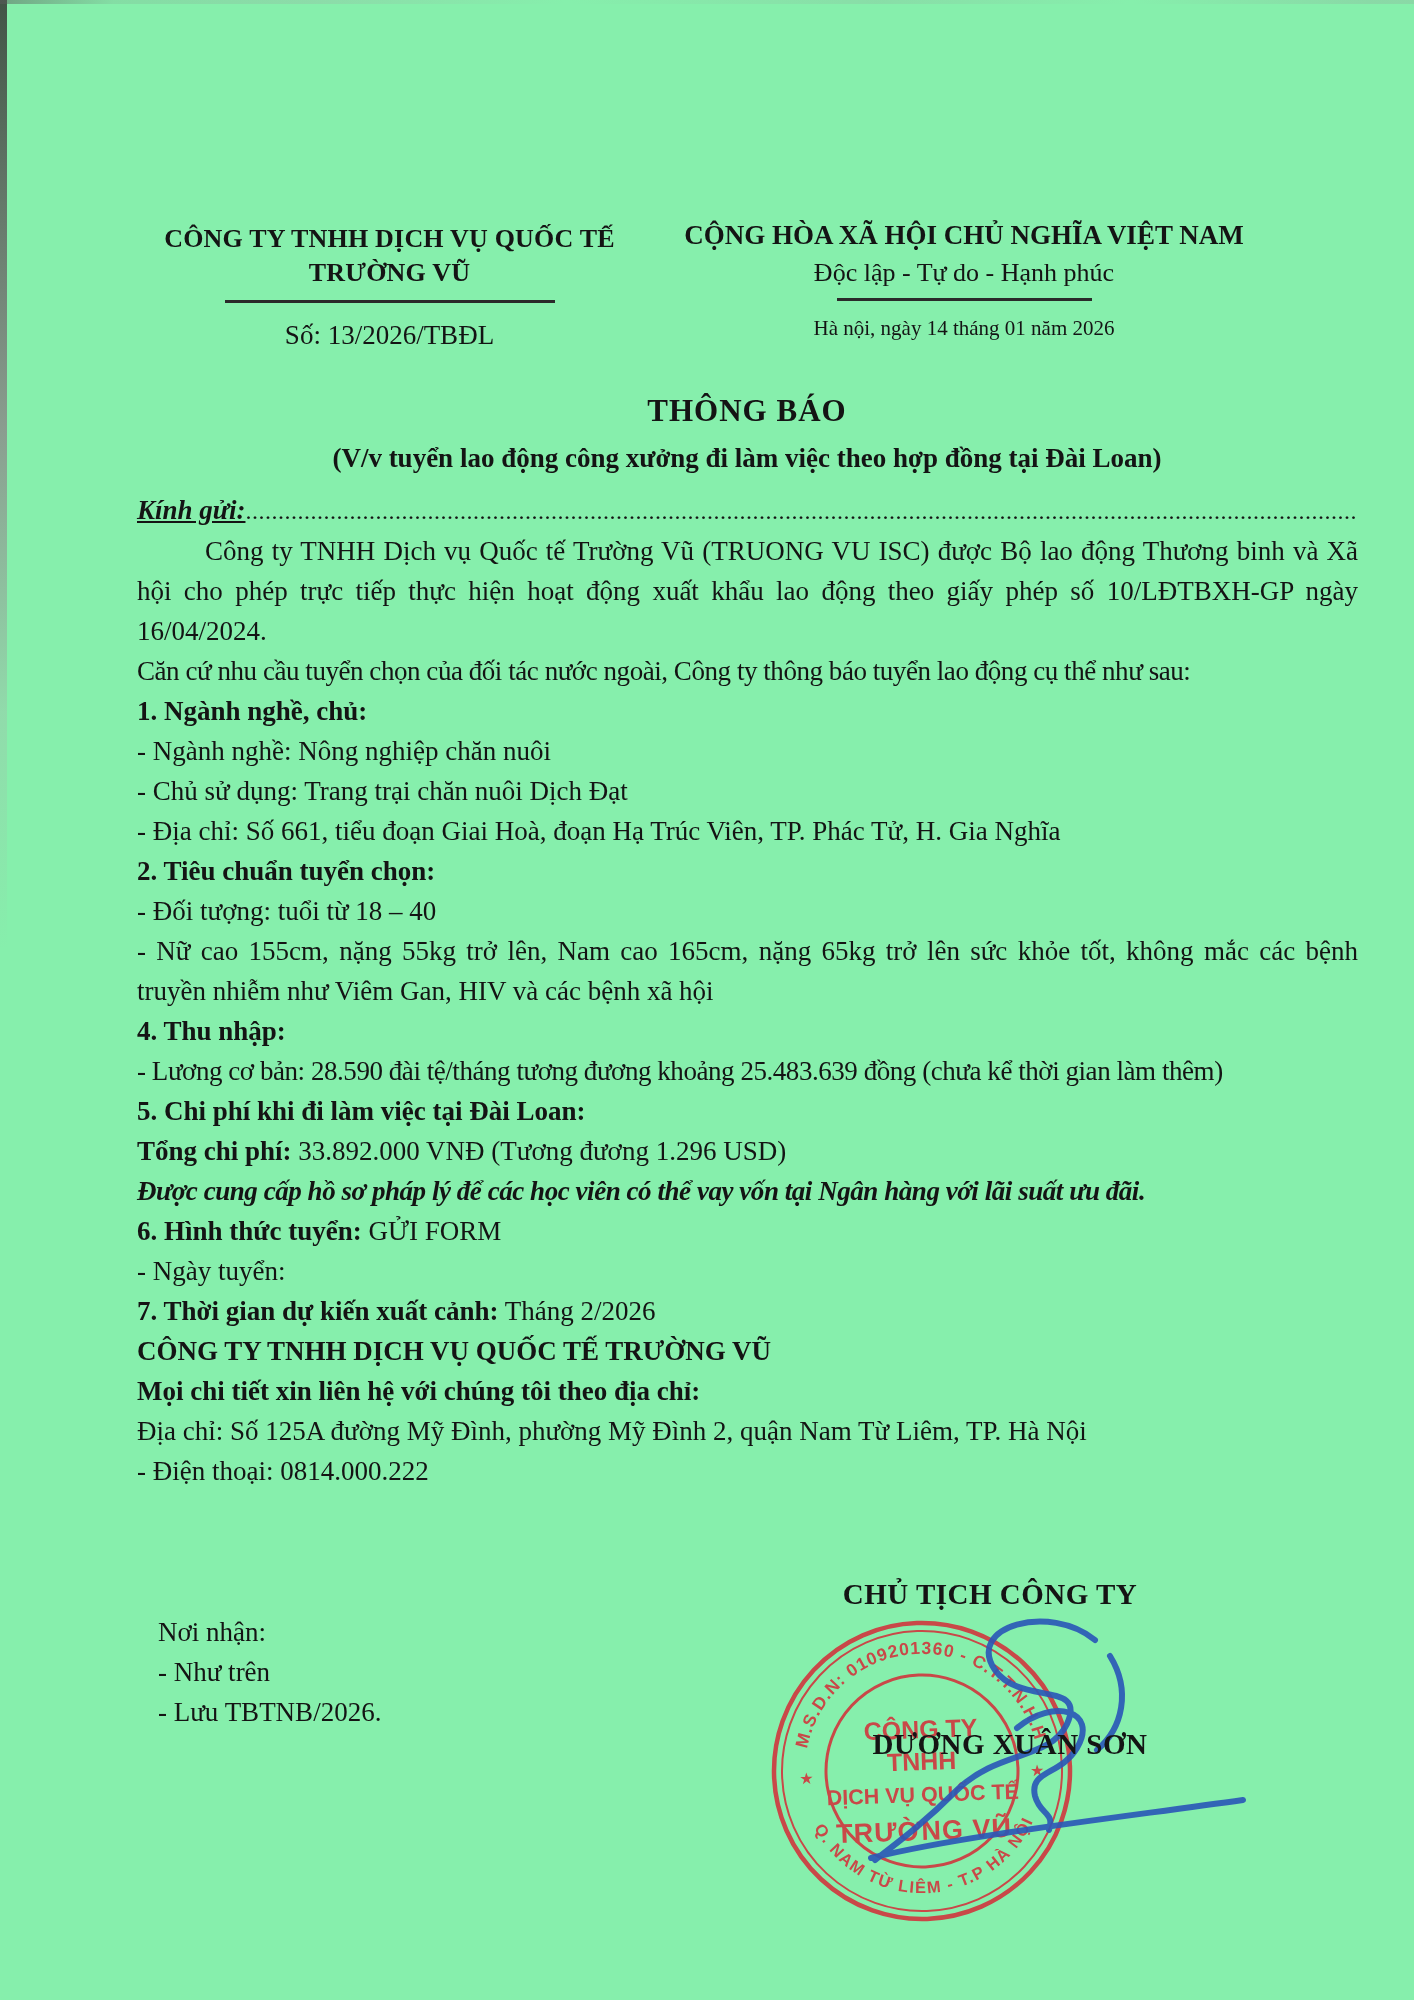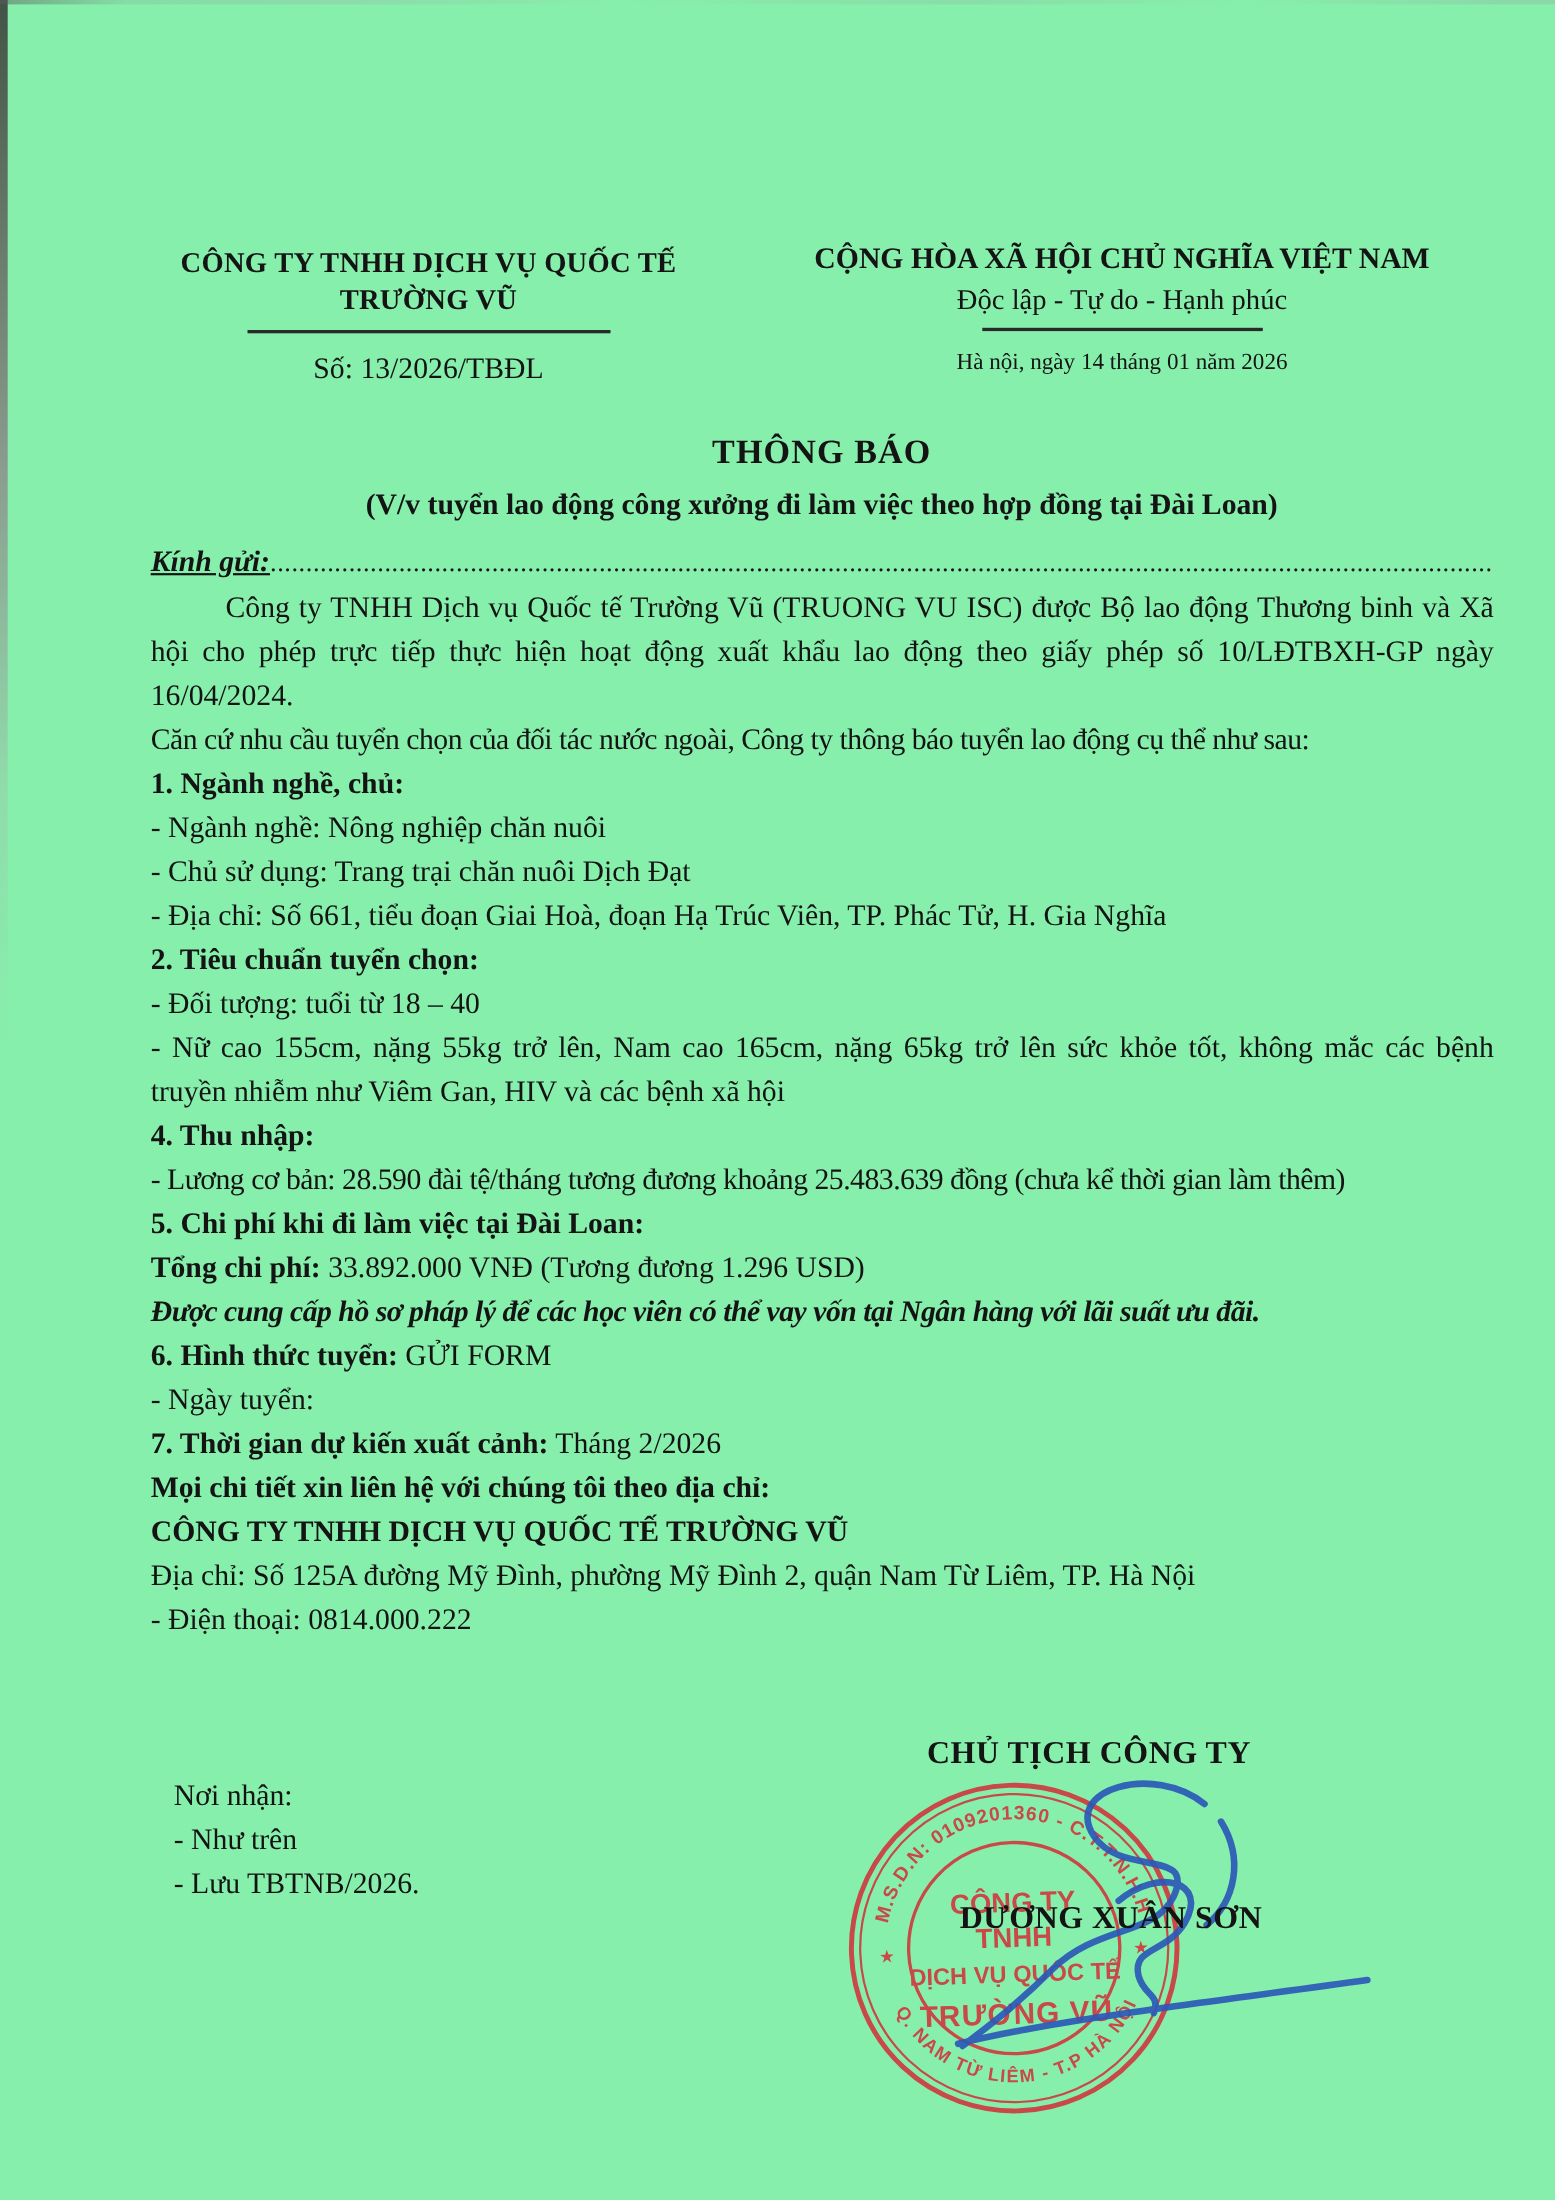--- a/index.html
+++ b/index.html
@@ -17,21 +17,21 @@
     position:absolute;left:0;top:0;width:7px;height:950px;
     background:linear-gradient(180deg,#353834 0%,#585c57 18%,#8b8e8a 45%,rgba(170,172,168,0.35) 75%,rgba(200,200,200,0) 100%);
     opacity:.85;
   }
   .scan-top{
     position:absolute;left:0;top:0;width:1414px;height:4px;
     background:linear-gradient(90deg,rgba(90,90,90,.5) 0%,rgba(120,120,120,.15) 8%,rgba(160,160,160,.25) 22%,rgba(200,200,200,0) 40%,rgba(150,150,150,.2) 62%,rgba(200,200,200,0) 80%,rgba(150,150,150,.25) 97%);
   }
 
   .hdr-left{position:absolute;left:137px;top:222px;width:505px;text-align:center;}
-  .hdr-right{position:absolute;left:740px;top:218px;width:560px;text-align:center;}
+  .hdr-right{position:absolute;left:684px;top:218px;width:560px;text-align:center;}
   .co-name{font-weight:700;font-size:26px;line-height:34px;letter-spacing:.2px;}
   .nat-title{font-weight:700;font-size:27px;line-height:34px;}
   .nat-motto{font-weight:400;font-size:26px;line-height:34px;margin-top:4px;}
   .rule{border:0;border-top:3px solid #2a2a2a;width:330px;margin:10px auto 0 auto;}
   .rule.r{width:255px;margin-top:8px;}
   .doc-number{font-size:27px;margin-top:17px;}
   .date-line{font-size:21px;margin-top:15px;}
 
   .title-block{position:absolute;left:137px;top:393px;width:1220px;text-align:center;}
   .doc-title{font-weight:700;font-size:31px;letter-spacing:1px;line-height:36px;}
@@ -110,22 +110,22 @@
 
     <p class="b">5. Chi phí khi đi làm việc tại Đài Loan:</p>
     <p><span class="b">Tổng chi phí:</span><span> 33.892.000 VNĐ (Tương đương 1.296 USD)</span></p>
     <p class="bi tight">Được cung cấp hồ sơ pháp lý để các học viên có thể vay vốn tại Ngân hàng với lãi suất ưu đãi.</p>
 
     <p><span class="b">6. Hình thức tuyển:</span><span> GỬI FORM</span></p>
     <p>- Ngày tuyển:</p>
 
     <p><span class="b">7. Thời gian dự kiến xuất cảnh:</span><span> Tháng 2/2026</span></p>
 
+    <p class="b">CÔNG TY TNHH DỊCH VỤ QUỐC TẾ TRƯỜNG VŨ</p>
     <p class="b">Mọi chi tiết xin liên hệ với chúng tôi theo địa chỉ:</p>
-    <p class="b">CÔNG TY TNHH DỊCH VỤ QUỐC TẾ TRƯỜNG VŨ</p>
     <p>Địa chỉ: Số 125A đường Mỹ Đình, phường Mỹ Đình 2, quận Nam Từ Liêm, TP. Hà Nội</p>
     <p> - Điện thoại: 0814.000.222</p>
   </div>
 
   <div class="recipients">
     <p>Nơi nhận:</p>
     <p>- Như trên</p>
     <p>- Lưu TBTNB/2026.</p>
   </div>
 

